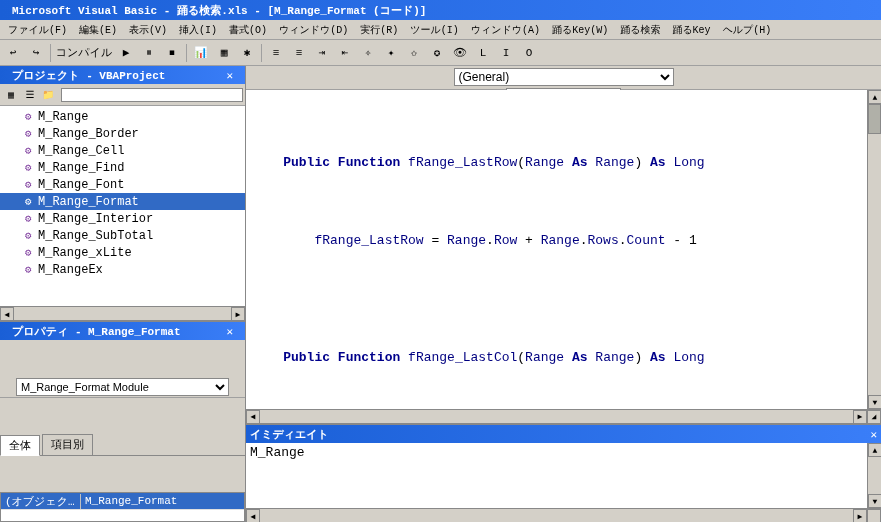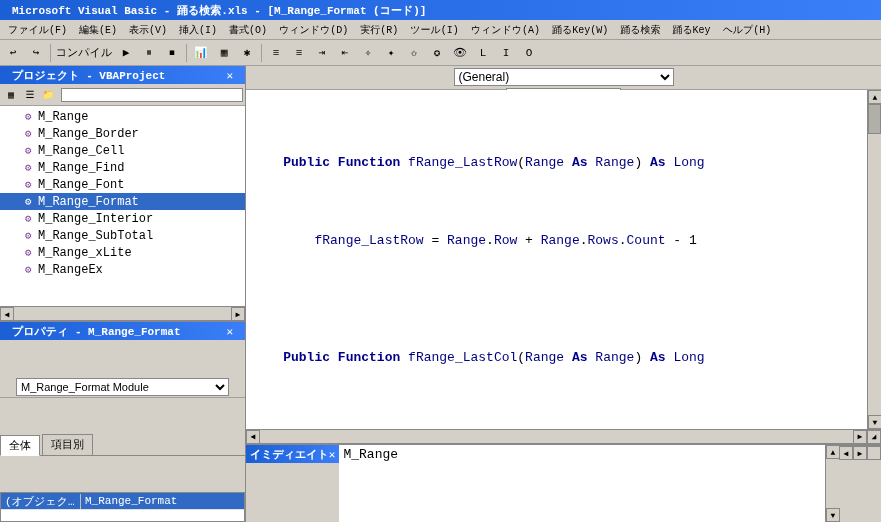--- a/index.html
+++ b/index.html
@@ -292,23 +292,23 @@
     .code-hscroll {
       height: 14px;
       background: #d4d0c8;
       border-top: 1px solid #888;
       display: flex;
       align-items: center;
     }
 
     
     .immediate-panel {
-      height: 79px;
-      display: flex;
-      flex-direction: row;
+      height: 99px;
+      display: flex;
+      flex-direction: column;
       border-top: 2px solid #888;
     }
     .immediate-header {
       background: linear-gradient(to right, #1a5fd6, #3a7ef8);
       color: white;
       height: 18px;
       display: flex;
       align-items: center;
       padding: 0 4px;
       font-size: 11px;

